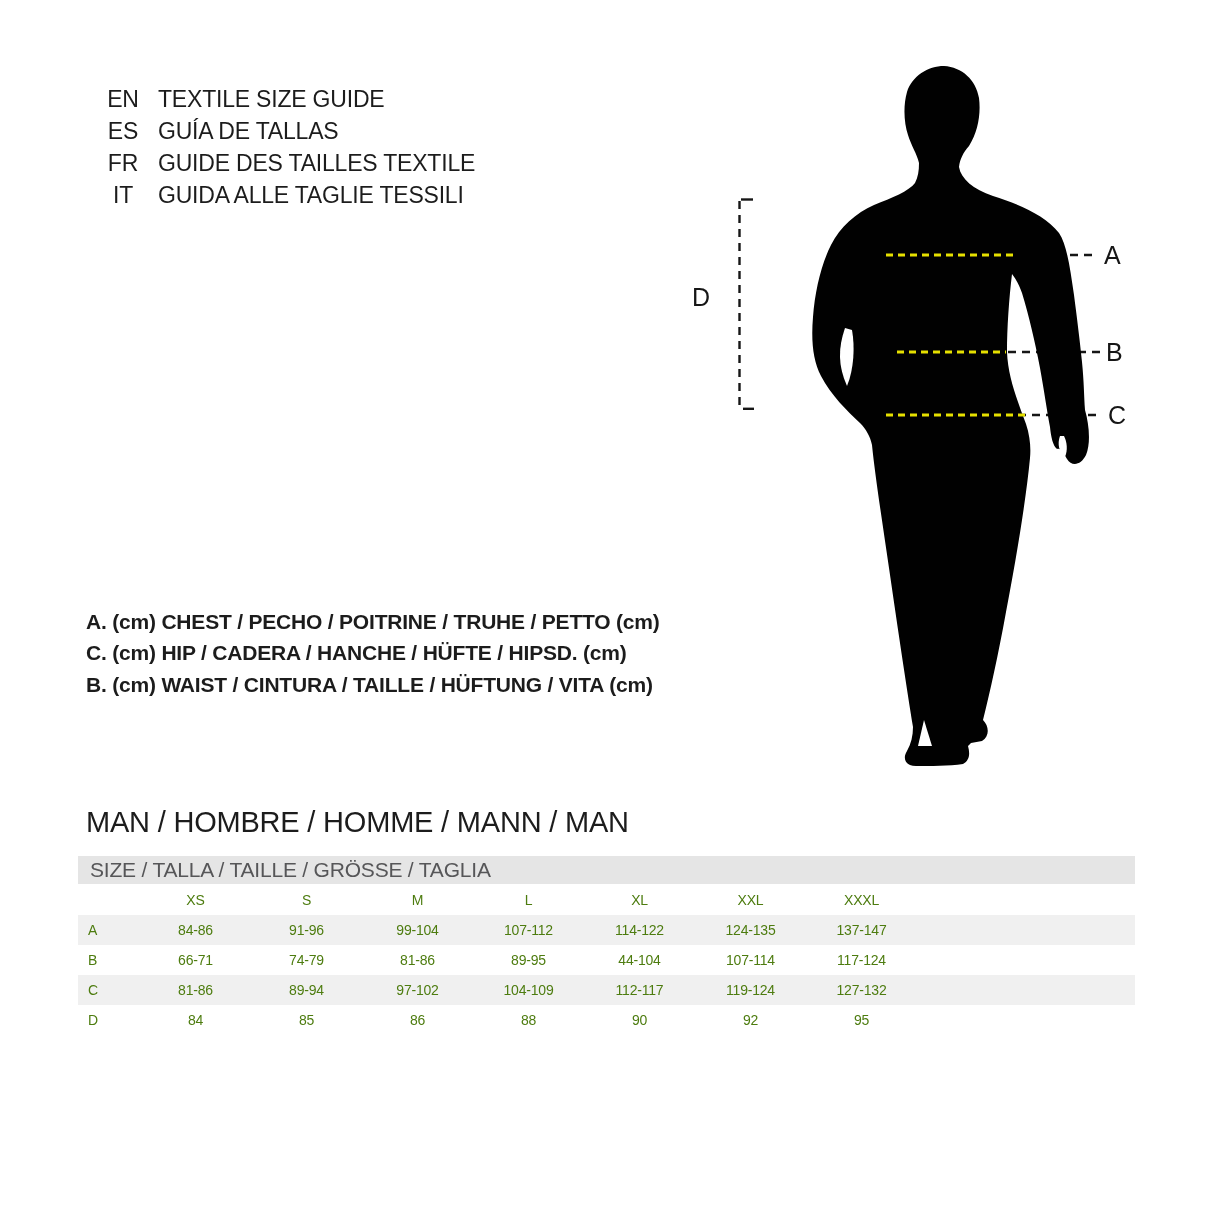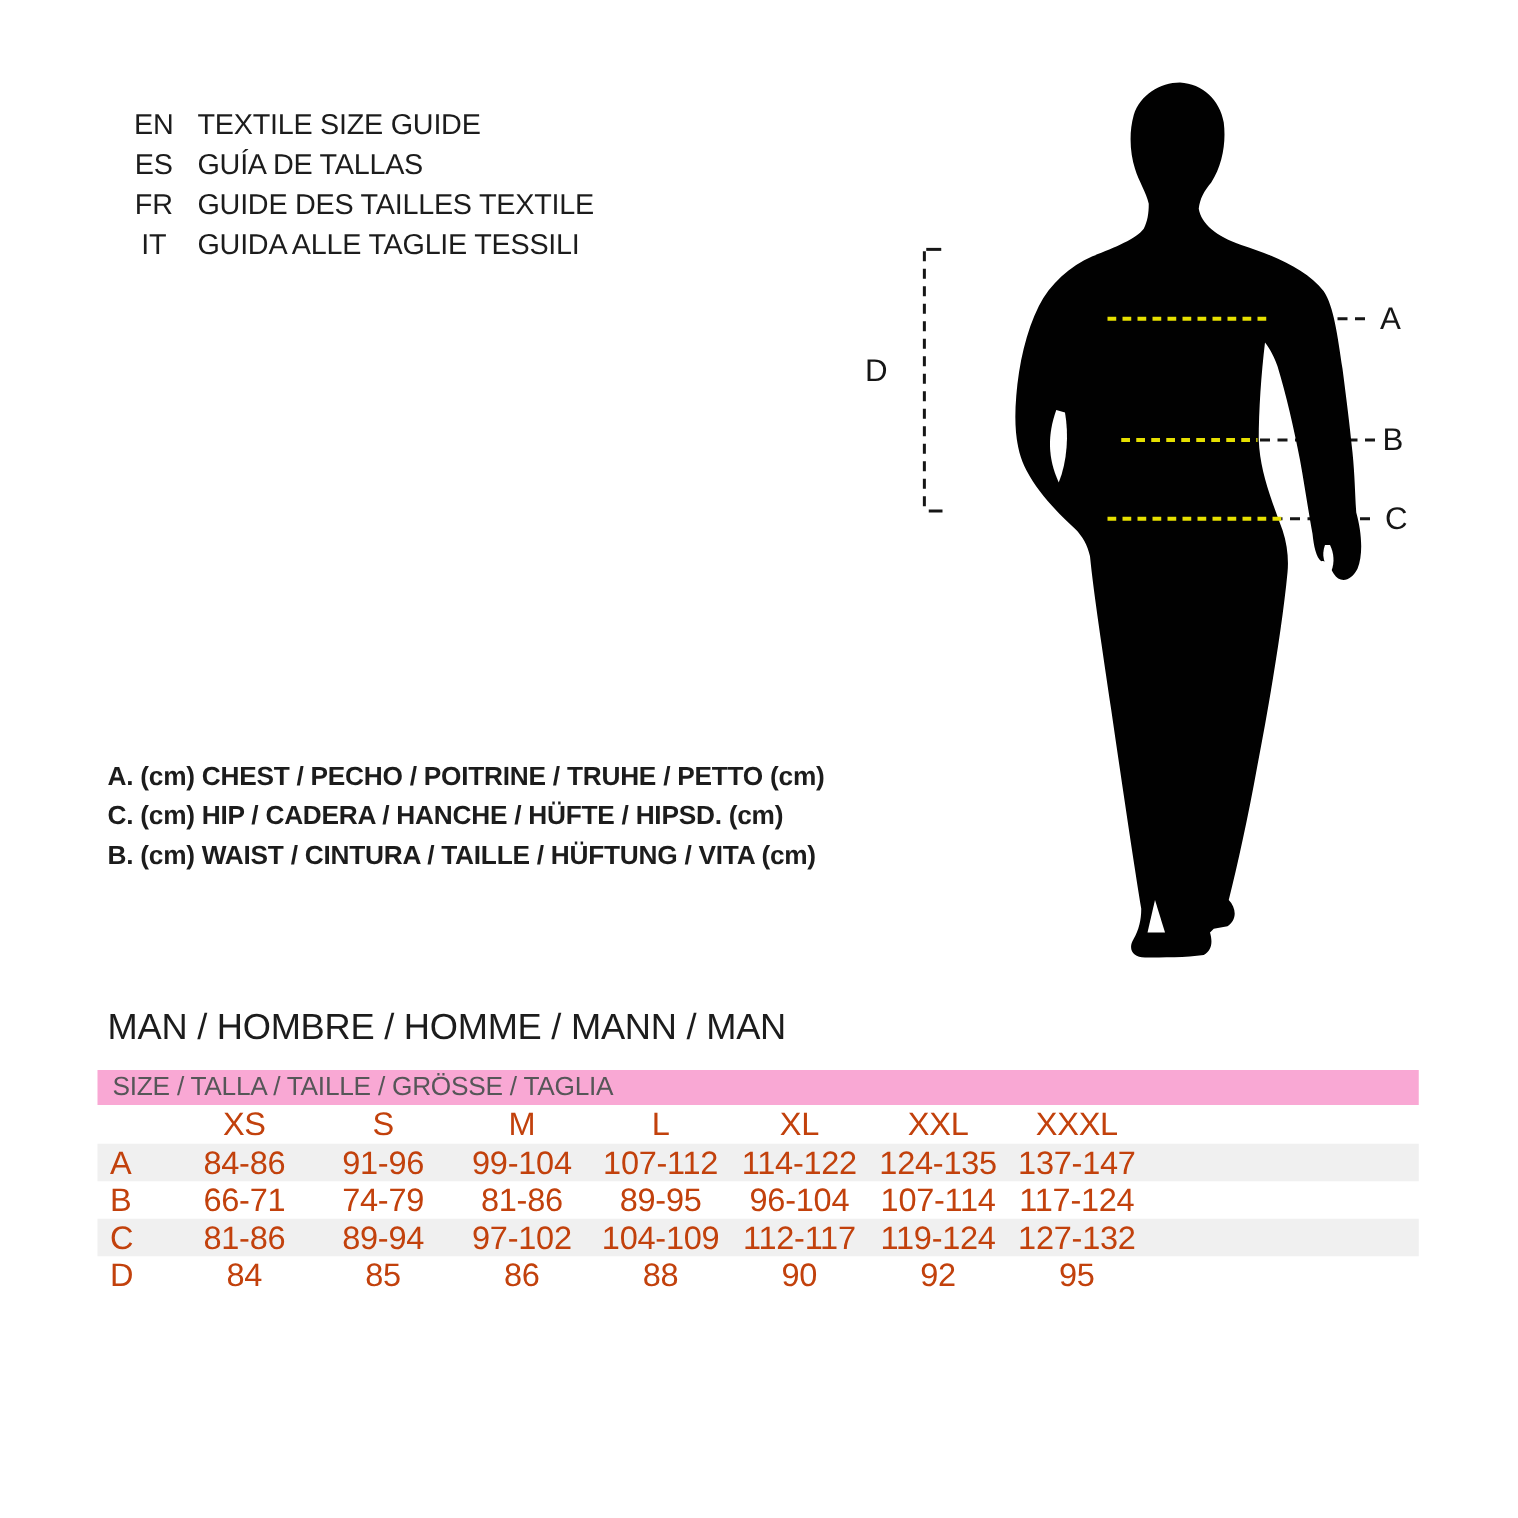--- a/index.html
+++ b/index.html
@@ -16,26 +16,26 @@
   .diagram-svg{position:absolute;left:0;top:0;}
   .dim-label{position:absolute;font-size:25px;color:#161616;letter-spacing:0;}
   
   .measure-list{position:absolute;left:86px;top:606px;}
   .measure-row{height:31.6px;display:flex;align-items:center;font-size:21px;letter-spacing:-0.2px;font-weight:700;}
   
   .section-title{position:absolute;left:86px;top:806px;font-size:29px;letter-spacing:-0.2px;font-weight:500;}
   
   .size-table{position:absolute;left:78px;top:856px;width:1057px;font-weight:500;}
   .table-header-bar{
-    height:28px;background:#f9a8d4;display:flex;align-items:center;
+    height:28px;background:#e5e5e5;display:flex;align-items:center;
     padding-left:12px;box-sizing:border-box;font-size:21px;color:#565658;letter-spacing:-0.2px;
   }
   .t-row{
     display:grid;grid-template-columns:62px repeat(7,111px) 1fr;
-    align-items:center;font-size:26px;color:#c2410c;letter-spacing:-0.2px;
+    align-items:center;font-size:14px;color:#4d7c0f;letter-spacing:-0.2px;
   }
   .t-row.sizes{height:31px;}
   .t-row.data{height:30px;}
   .t-row.alt{background:#f0f0f0;}
   .t-cell{text-align:center;}
   .t-label{text-align:left;padding-left:10px;}
 </style>
 </head>
 <body>
 
@@ -166,21 +166,21 @@
     <span class="t-cell">137-147</span>
     <span></span>
   </div>
 
   <div class="t-row data">
     <span class="t-label">B</span>
     <span class="t-cell">66-71</span>
     <span class="t-cell">74-79</span>
     <span class="t-cell">81-86</span>
     <span class="t-cell">89-95</span>
-    <span class="t-cell">96-104</span>
+    <span class="t-cell">44-104</span>
     <span class="t-cell">107-114</span>
     <span class="t-cell">117-124</span>
     <span></span>
   </div>
 
   <div class="t-row data alt">
     <span class="t-label">C</span>
     <span class="t-cell">81-86</span>
     <span class="t-cell">89-94</span>
     <span class="t-cell">97-102</span>

